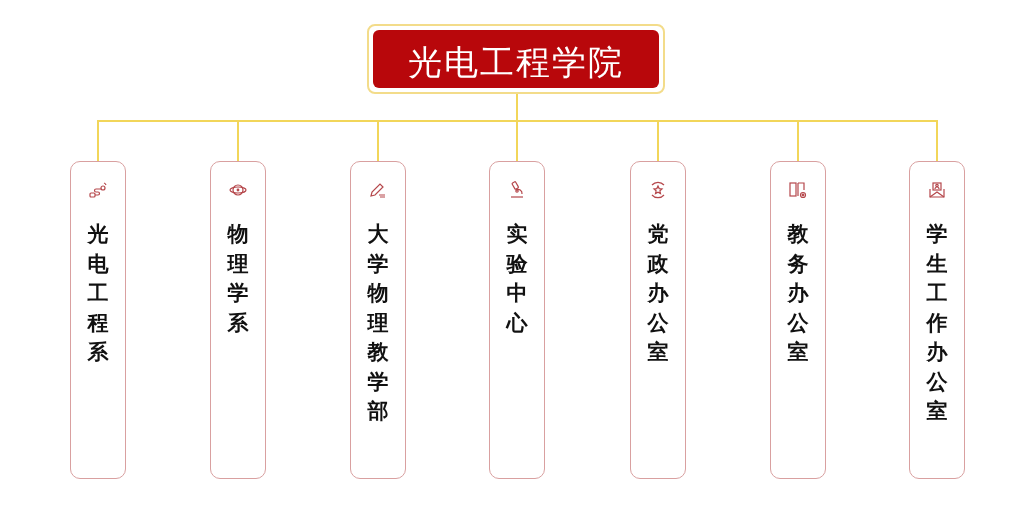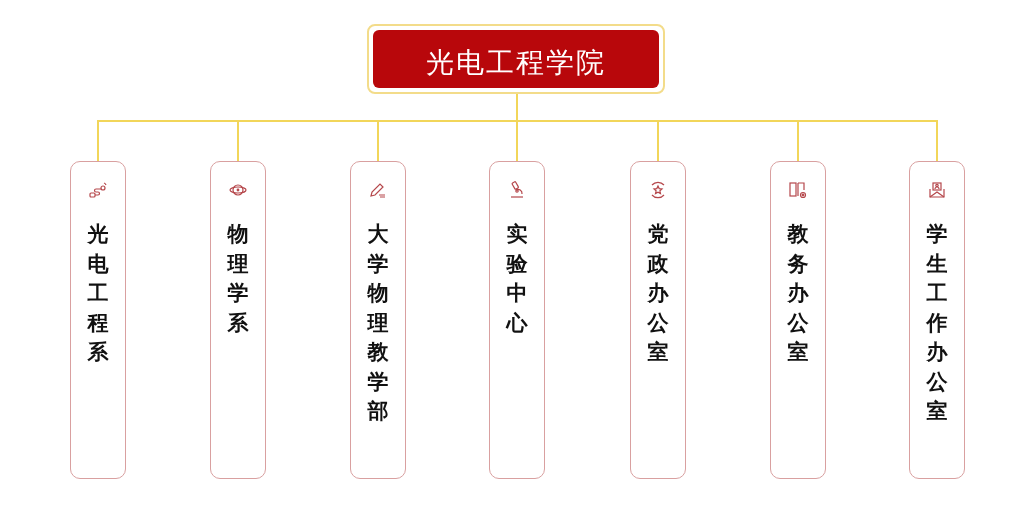--- a/index.html
+++ b/index.html
@@ -1,19 +1,19 @@
 <!DOCTYPE html>
 <html><head>
 <meta charset="utf-8">
 <style>
   html,body{margin:0;padding:0;background:#ffffff;}
   body{width:1024px;height:512px;position:relative;overflow:hidden;font-family:"DejaVu Sans","Liberation Sans",sans-serif;}
   .root-outer{position:absolute;left:367px;top:24px;width:298px;height:70px;border:2px solid #f3dc8a;border-radius:8px;box-sizing:border-box;background:#fff;}
   .root-inner{position:absolute;left:4px;top:4px;right:4px;bottom:4px;background:#b8070b;border-radius:6px;display:flex;align-items:center;justify-content:center;}
-  .root-title{color:#fff;font-family:Liberation Mono, monospace;font-size:28px;letter-spacing:2px;margin-top:8px;}
+  .root-title{color:#fff;font-family:Liberation Mono, monospace;font-size:34px;letter-spacing:2px;margin-top:8px;}
   .line{position:absolute;background:#f2d65a;}
   .card{position:absolute;top:161px;width:56px;height:318px;border:1.5px solid #d9a0a0;border-radius:10px;box-sizing:border-box;background:#fff;}
   .card-icon{position:absolute;left:0;right:0;top:18px;height:20px;display:flex;justify-content:center;}
   .card-label{position:absolute;left:0;right:0;top:58px;display:flex;flex-direction:column;align-items:center;font-weight:bold;font-size:21px;line-height:29.5px;color:#111;}
   .card-label span{display:block;}
 </style>
 </head>
 <body>
 
 <div class="root-outer">

